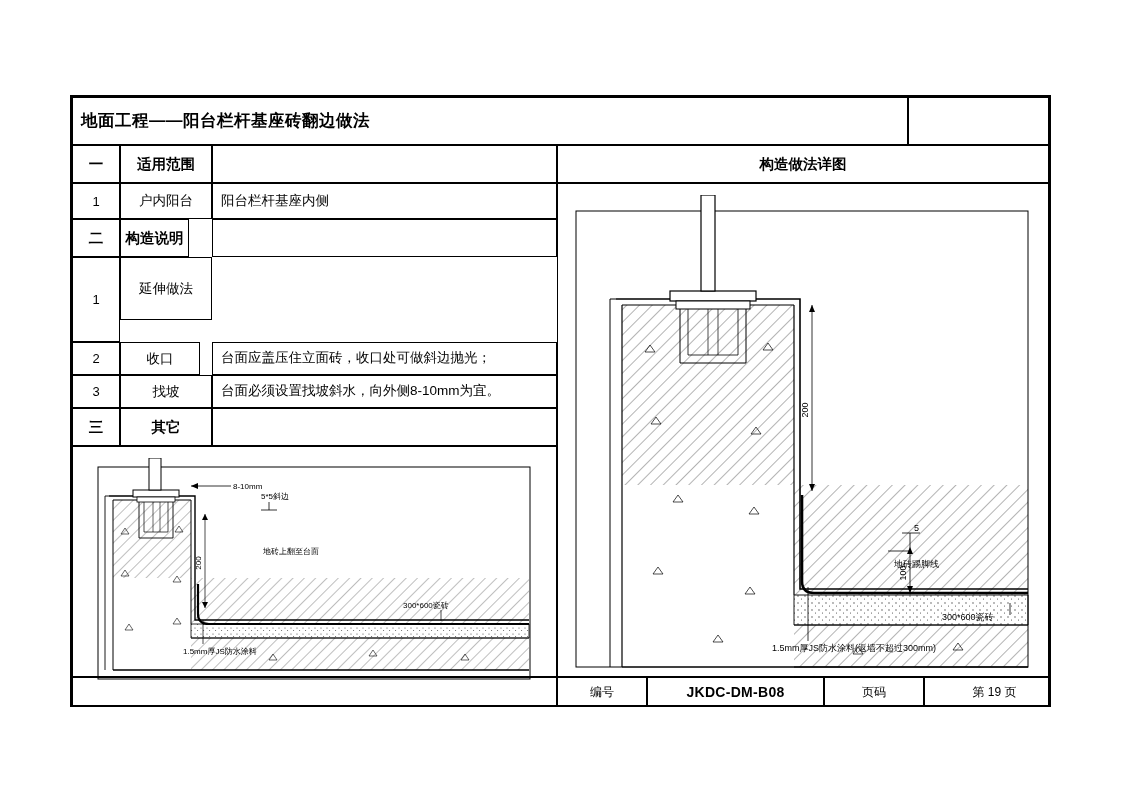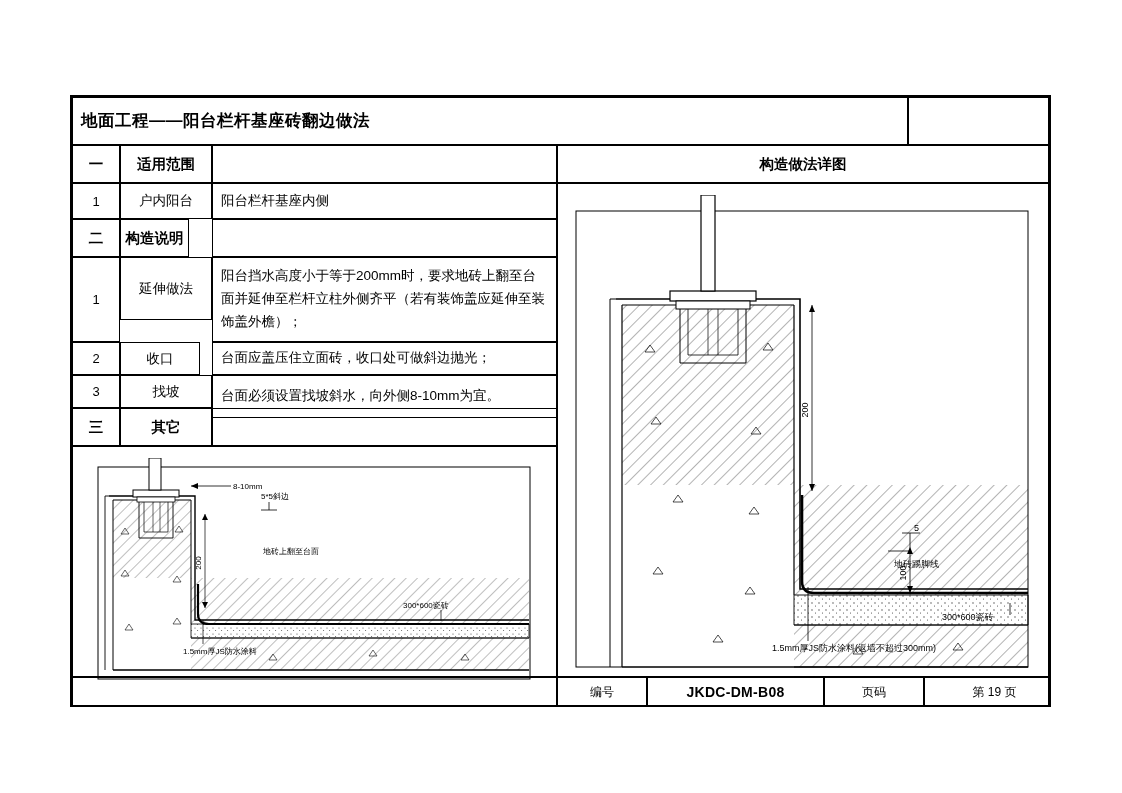--- a/index.html
+++ b/index.html
@@ -140,41 +140,38 @@
       <span class="t-head">构造说明</span>
     </div>
     <div class="cell" style="left:140px; top:122px; width:345px; height:38px;"></div>
 
     <div class="cell center" style="left:0; top:160px; width:48px; height:85px;">
       <span class="t-num">1</span>
     </div>
     <div class="cell center" style="left:48px; top:160px; width:92px; height:63px;">
       <span class="t-label">延伸做法</span>
     </div>
-    <div class="cell" style="left:140px; top:160px; width:345px; height:85px;">
-      <span class="multiline">阳台挡水高度小于等于200mm时，要求地砖上翻至台面并延伸至栏杆立柱外侧齐平（若有装饰盖应延伸至装饰盖外檐）；</span>
-    </div>
 
     <div class="cell center" style="left:0; top:245px; width:48px; height:33px;">
       <span class="t-num">2</span>
     </div>
     <div class="cell center" style="left:48px; top:245px; width:80px; height:33px;">
       <span class="t-label">收口</span>
     </div>
     <div class="cell pad" style="left:140px; top:245px; width:345px; height:33px;">
       <span class="t-body">台面应盖压住立面砖，收口处可做斜边抛光；</span>
     </div>
 
     <div class="cell center" style="left:0; top:278px; width:48px; height:33px;">
       <span class="t-num">3</span>
     </div>
     <div class="cell center" style="left:48px; top:278px; width:92px; height:33px;">
       <span class="t-label">找坡</span>
     </div>
-    <div class="cell pad" style="left:140px; top:278px; width:345px; height:43px;">
+    <div class="cell pad" style="left:140px; top:278px; width:345px; height:33px;">
       <span class="t-body">台面必须设置找坡斜水，向外侧8-10mm为宜。</span>
     </div>
 
     <div class="cell center" style="left:0; top:311px; width:48px; height:38px;">
       <span class="t-head">三</span>
     </div>
     <div class="cell center" style="left:48px; top:311px; width:92px; height:38px;">
       <span class="t-head">其它</span>
     </div>
     <div class="cell" style="left:140px; top:311px; width:345px; height:38px;"></div>

